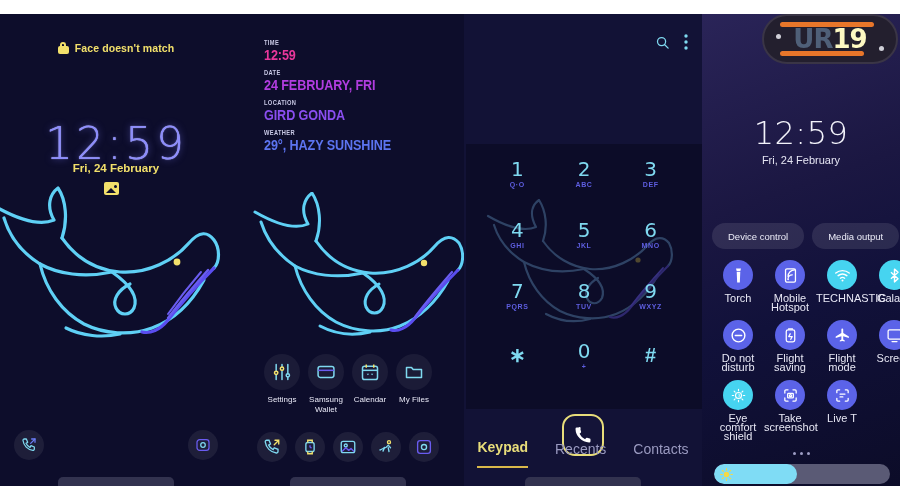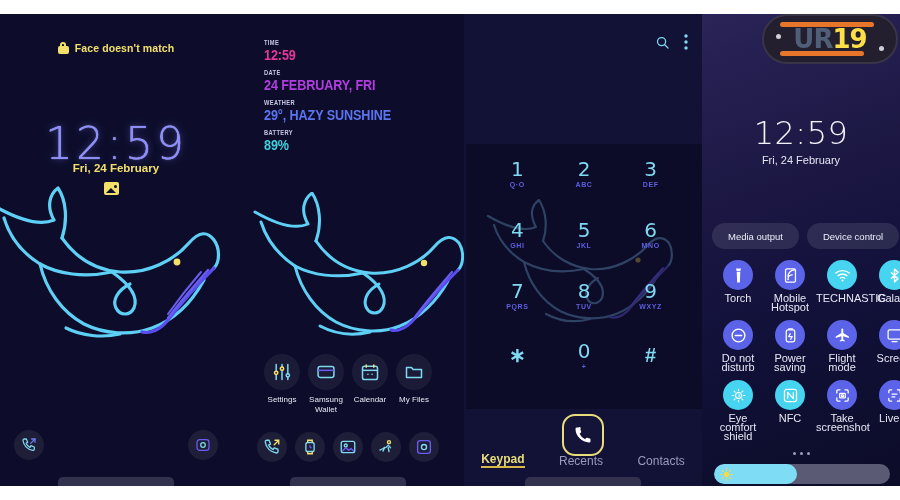--- a/index.html
+++ b/index.html
@@ -164,21 +164,21 @@
   #p3-callbtn {
     position: absolute; left: 50%; top: 400px; transform: translateX(-50%);
     width: 42px; height: 42px; border-radius: 13px;
     border: 2px solid #e8dd7a; background: #141438;
     display: flex; align-items: center; justify-content: center;
   }
   #p3-tabs {
     position: absolute; bottom: 18px; left: 0; width: 238px;
     display: flex; justify-content: space-around; align-items: flex-end;
   }
-  .p3-tab { font-size: 12px; color: #9a9ac0; padding-bottom: 0; }
+  .p3-tab { font-size: 14px; color: #9a9ac0; padding-bottom: 11px; }
   .p3-tab.active {
     color: #e8dd7a; font-weight: bold;
     border-bottom: 2px solid #d9b84a;
   }
   #p3-homebar {
     position: absolute; bottom: 0px; left: 61px;
     width: 116px; height: 9px; border-radius: 5px 5px 0 0;
     background: #32324f;
   }
 
@@ -319,26 +319,26 @@
     <div id="p2-widget">
         <div class="w-row">
           <div class="w-label">TIME</div>
           <div class="w-value" style="color: rgb(232, 55, 155);">12:59</div>
         </div>
         <div class="w-row">
           <div class="w-label">DATE</div>
           <div class="w-value" style="color: rgb(178, 61, 224);">24 FEBRUARY, FRI</div>
         </div>
         <div class="w-row">
+          <div class="w-label">LOCATION</div>
+          <div class="w-value" style="color: rgb(138, 78, 240);">GIRD GONDA</div>
+        </div>
+        <div class="w-row">
           <div class="w-label">WEATHER</div>
           <div class="w-value" style="color: rgb(92, 116, 240);">29°, HAZY SUNSHINE</div>
-        </div>
-        <div class="w-row">
-          <div class="w-label">BATTERY</div>
-          <div class="w-value" style="color: rgb(63, 208, 224);">89%</div>
         </div>
       </div>
 
     <svg class="whale-wrap" id="p2-whale" viewBox="0 0 225 175">
       <g fill="none" stroke="#5fd0f5" stroke-width="3" stroke-linecap="round" stroke-linejoin="round">
         <path d="M5 20 C26 32 45 38 58 32 C50 18 54 7 62 1 C70 13 72 32 66 49"></path>
         <path d="M11 30 C17 49 30 64 45 74 C62 83 86 87 113 81"></path>
         <path d="M66 49 C79 68 98 79 120 81 C147 83 171 70 184 55 C195 42 203 44 209 51 C214 59 214 72 208 78"></path>
         <path d="M113 81 C132 94 137 106 133 115 C129 123 120 123 116 115 C113 107 118 98 129 92"></path>
         <path d="M45 74 C51 98 66 119 86 130 C105 140 130 142 150 134 C170 126 187 109 198 89"></path>
@@ -545,22 +545,22 @@
       <span>99%</span>
       <svg width="8" height="12" viewBox="0 0 10 16" fill="none" stroke="#e9e9f5" stroke-width="1.4">
         <path d="M2 4l6 8-3 3V1l3 3-6 8"></path>
       </svg>
     </div>
 
     <div id="p4-clock">12:59</div>
     <div id="p4-date">Fri, 24 February</div>
 
     <div id="p4-pills">
+        <div class="qs-pill">Device control</div>
         <div class="qs-pill">Media output</div>
-        <div class="qs-pill">Device control</div>
       </div>
     <div id="p4-grid">
         <div class="qs-cell">
           <div class="qs-ic" style="background: rgb(91, 99, 232);">
             <svg width="17" height="17" viewBox="0 0 24 24">
               <g fill="#fff">
                 <path d="M8.5 2h7l-1 4h-5zM9.5 7h5l-.6 15h-3.8z"></path>
               </g>
             </svg>
           </div>
@@ -615,21 +615,21 @@
         <div class="qs-cell">
           <div class="qs-ic" style="background: rgb(91, 99, 232);">
             <svg width="17" height="17" viewBox="0 0 24 24">
               <g fill="none" stroke="#fff" stroke-width="1.8">
                 <rect x="6" y="4" width="12" height="17" rx="2.5"></rect>
                 <path d="M9.5 4V2.5h5V4"></path>
                 <path d="M12 9l-2.5 4.5h5L12 18" stroke-linejoin="round"></path>
               </g>
             </svg>
           </div>
-          <div class="qs-lbl">Power saving</div>
+          <div class="qs-lbl">Flight saving</div>
         </div>
         <div class="qs-cell">
           <div class="qs-ic" style="background: rgb(91, 99, 232);">
             <svg width="17" height="17" viewBox="0 0 24 24">
               <path d="M21 15.5v-2l-8-5V3.5a1.3 1.3 0 0 0-2.6 0V8.5l-8 5v2l8-2.5v4.5l-2.2 1.6v1.5l3.5-1 3.5 1v-1.5L13 17.5V13z" fill="#fff"></path>
             </svg>
           </div>
           <div class="qs-lbl">Flight mode</div>
         </div>
         <div class="qs-cell">
@@ -649,31 +649,20 @@
               <g fill="none" stroke="#fff" stroke-width="1.6">
                 <circle cx="12" cy="12" r="4.2"></circle>
                 <path d="M12 9.5c1.5 1 1.5 4 0 5" stroke-width="1.3"></path>
                 <g stroke-linecap="round">
                   <path d="M12 3.2v2M12 18.8v2M3.2 12h2M18.8 12h2M5.8 5.8l1.4 1.4M16.8 16.8l1.4 1.4M18.2 5.8l-1.4 1.4M7.2 16.8l-1.4 1.4"></path>
                 </g>
               </g>
             </svg>
           </div>
           <div class="qs-lbl">Eye comfort shield</div>
-        </div>
-        <div class="qs-cell">
-          <div class="qs-ic" style="background: rgb(70, 212, 240);">
-            <svg width="17" height="17" viewBox="0 0 24 24">
-              <g fill="none" stroke="#fff" stroke-width="1.8" stroke-linejoin="round">
-                <rect x="3.5" y="3.5" width="17" height="17" rx="3"></rect>
-                <path d="M8 16.5v-9l8 9v-9"></path>
-              </g>
-            </svg>
-          </div>
-          <div class="qs-lbl">NFC</div>
         </div>
         <div class="qs-cell">
           <div class="qs-ic" style="background: rgb(91, 99, 232);">
             <svg width="17" height="17" viewBox="0 0 24 24">
               <g fill="none" stroke="#fff" stroke-width="1.8" stroke-linecap="round">
                 <path d="M4 8.5V5.5A1.5 1.5 0 0 1 5.5 4h3M15.5 4h3A1.5 1.5 0 0 1 20 5.5v3M20 15.5v3a1.5 1.5 0 0 1-1.5 1.5h-3M8.5 20h-3A1.5 1.5 0 0 1 4 18.5v-3"></path>
                 <rect x="8" y="9" width="8" height="6.5" rx="1.2"></rect>
                 <circle cx="12" cy="12.2" r="1.5"></circle>
               </g>
             </svg>
@@ -709,16 +698,16 @@
         </svg>
       </div>
     </div>
   </div>
 
   <div id="watermark">
     <span class="bar top"></span>
     <span class="bar bot"></span>
     <span class="dot" style="left:12px;top:18px;"></span>
     <span class="dot" style="right:12px;top:30px;"></span>
-    <span id="wm-text"><span style="color: rgb(79, 95, 120);">UR</span><span style="color: #fde047;">19</span></span>
+    <span id="wm-text"><span style="color: rgb(79, 95, 120);">UR</span><span style="color: #fef9c3;">19</span></span>
   </div>
 
 </div>
 
 </body></html>

